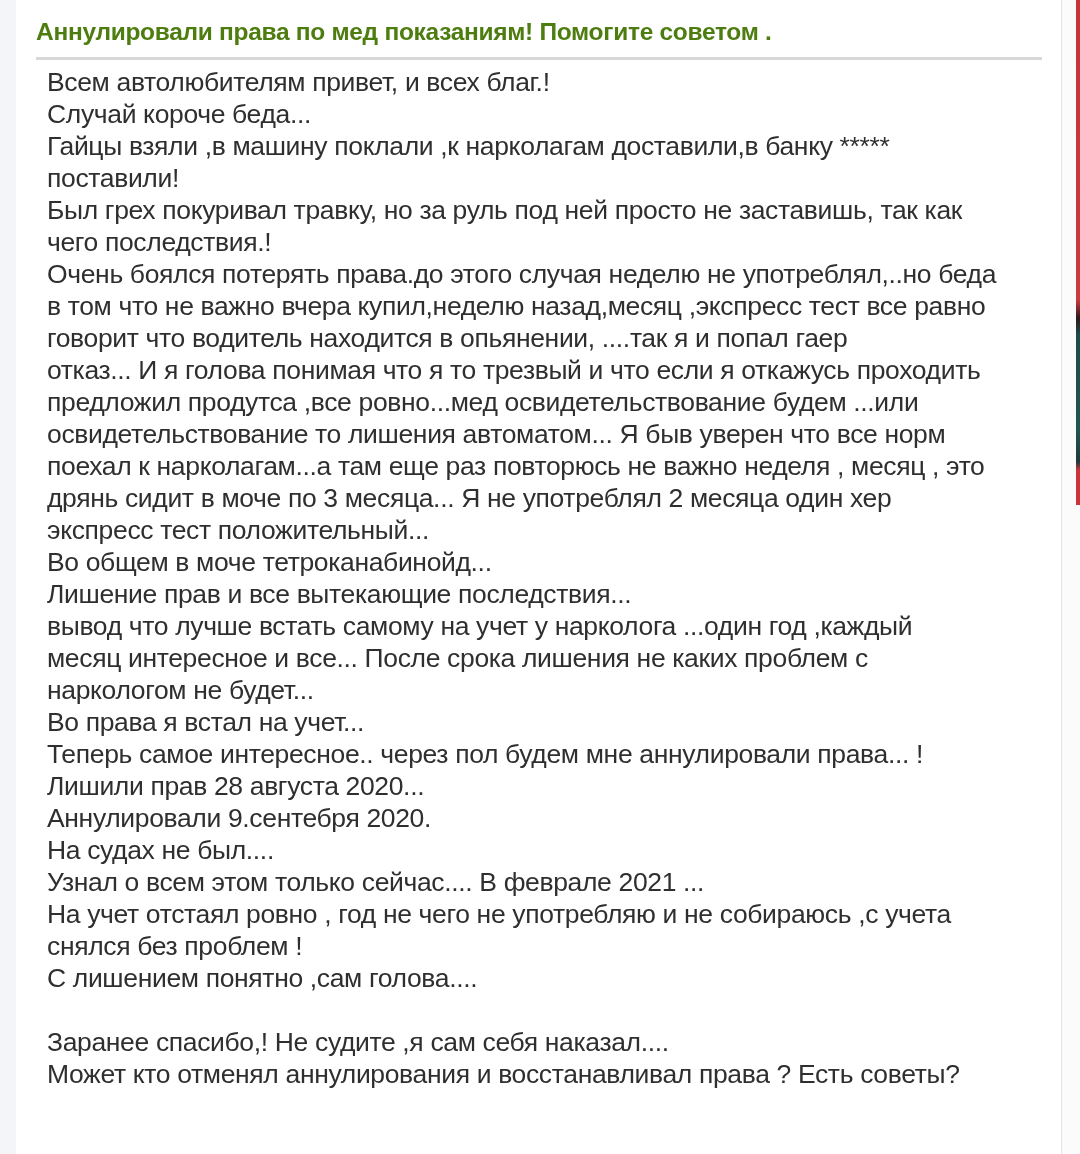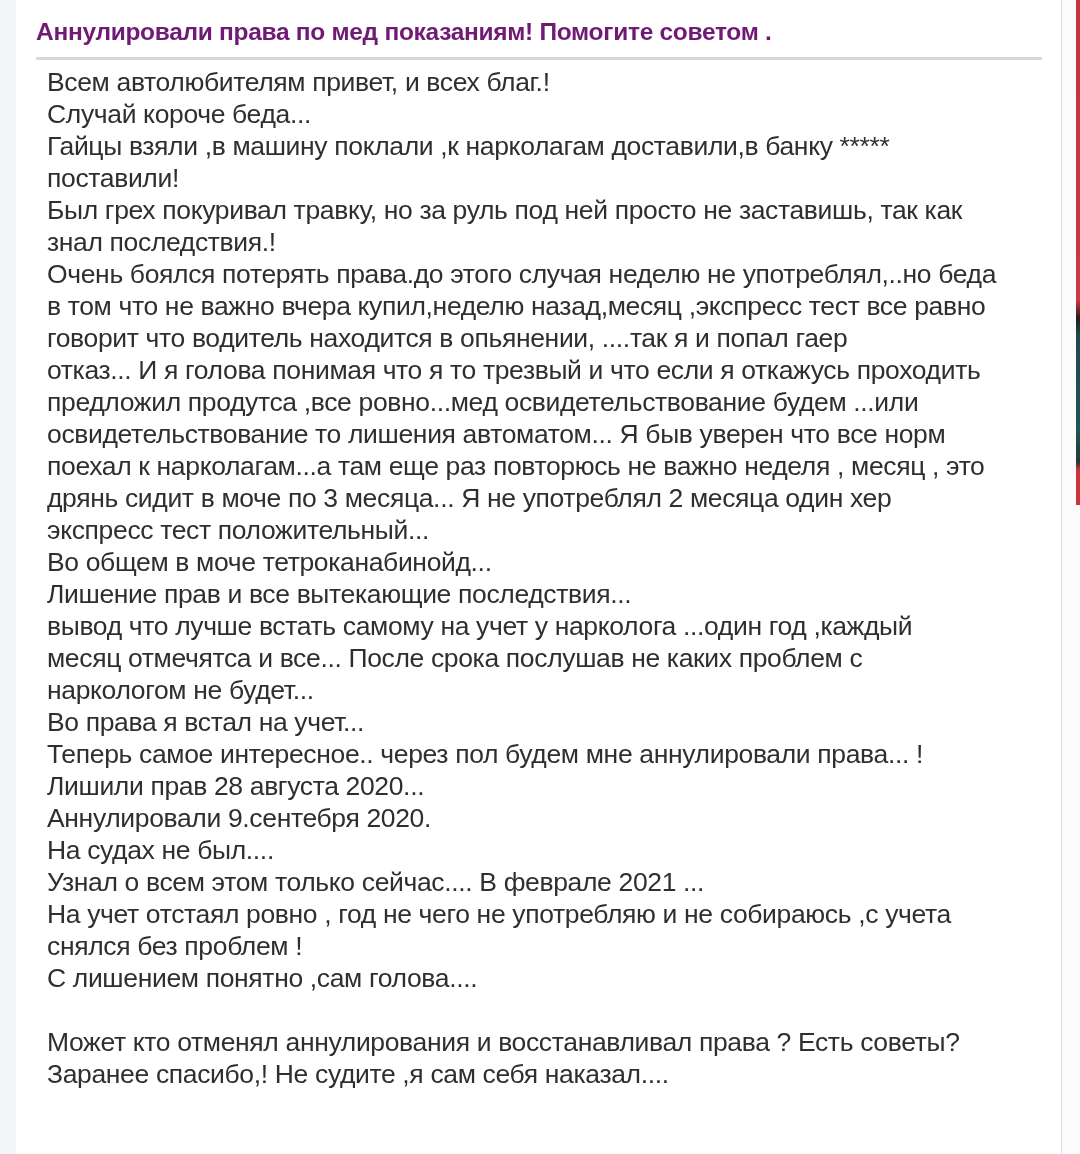--- a/index.html
+++ b/index.html
@@ -30,21 +30,21 @@
       background: #ffffff;
       border-right: 1px solid #e3e3e3;
       box-sizing: border-box;
     }
     .post-title {
       position: absolute;
       left: 20px;
       top: 18px;
       font-size: 24.5px;
       font-weight: bold;
-      color: #701a75;
+      color: #4d7c0f;
       letter-spacing: -0.3px;
       white-space: nowrap;
     }
     .separator {
       position: absolute;
       left: 20px;
       top: 57px;
       width: 1006px;
       height: 3px;
       background: #d8d8d8;
@@ -99,41 +99,41 @@
 <div class="card">
   <div class="post-title">Аннулировали права по мед показаниям! Помогите советом .</div>
   <div class="separator"></div>
 
   <div class="post-body">
     <span class="line">Всем автолюбителям привет, и всех благ.!</span>
     <span class="line">Случай короче беда...</span>
     <span class="line">Гайцы взяли ,в машину поклали ,к нарколагам доставили,в банку *****</span>
     <span class="line">поставили!</span>
     <span class="line">Был грех покуривал травку, но за руль под ней просто не заставишь, так как</span>
-    <span class="line">знал последствия.!</span>
+    <span class="line">чего последствия.!</span>
     <span class="line">Очень боялся потерять права.до этого случая неделю не употреблял,..но беда</span>
     <span class="line">в том что не важно вчера купил,неделю назад,месяц ,экспресс тест все равно</span>
     <span class="line">говорит что водитель находится в опьянении, ....так я и попал гаер</span>
     <span class="line">отказ... И я голова понимая что я то трезвый и что если я откажусь проходить</span>
     <span class="line">предложил продутса ,все ровно...мед освидетельствование будем ...или</span>
     <span class="line">освидетельствование то лишения автоматом... Я быв уверен что все норм</span>
     <span class="line">поехал к нарколагам...а там еще раз повторюсь не важно неделя , месяц , это</span>
     <span class="line">дрянь сидит в моче по 3 месяца... Я не употреблял 2 месяца один хер</span>
     <span class="line">экспресс тест положительный...</span>
     <span class="line">Во общем в моче тетроканабинойд...</span>
     <span class="line">Лишение прав и все вытекающие последствия...</span>
     <span class="line">вывод что лучше встать самому на учет у нарколога ...один год ,каждый</span>
-    <span class="line">месяц отмечятса и все... После срока послушав не каких проблем с</span>
+    <span class="line">месяц интересное и все... После срока лишения не каких проблем с</span>
     <span class="line">наркологом не будет...</span>
     <span class="line">Во права я встал на учет...</span>
     <span class="line">Теперь самое интересное.. через пол будем мне аннулировали права... !</span>
     <span class="line">Лишили прав 28 августа 2020...</span>
     <span class="line">Аннулировали 9.сентебря 2020.</span>
     <span class="line">На судах не был....</span>
     <span class="line">Узнал о всем этом только сейчас.... В феврале 2021 ...</span>
     <span class="line">На учет отстаял ровно , год не чего не употребляю и не собираюсь ,с учета</span>
     <span class="line">снялся без проблем !</span>
     <span class="line">С лишением понятно ,сам голова....</span>
     <span class="blank"></span>
+    <span class="line">Заранее спасибо,! Не судите ,я сам себя наказал....</span>
     <span class="line">Может кто отменял аннулирования и восстанавливал права ? Есть советы?</span>
-    <span class="line">Заранее спасибо,! Не судите ,я сам себя наказал....</span>
   </div>
 </div>
 
 </body></html>

